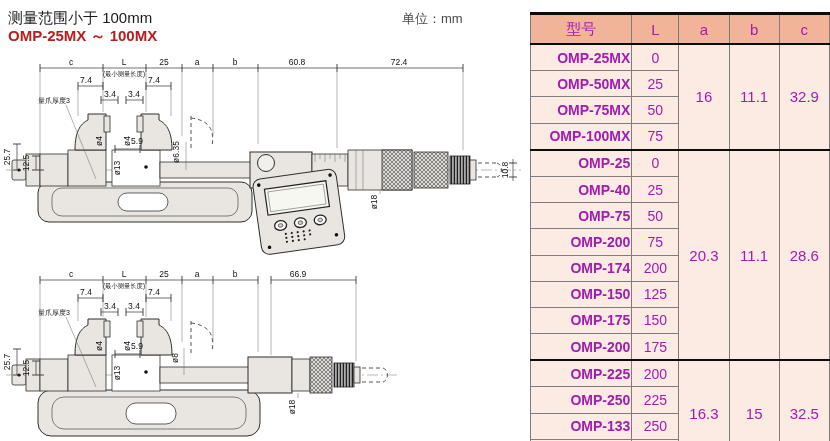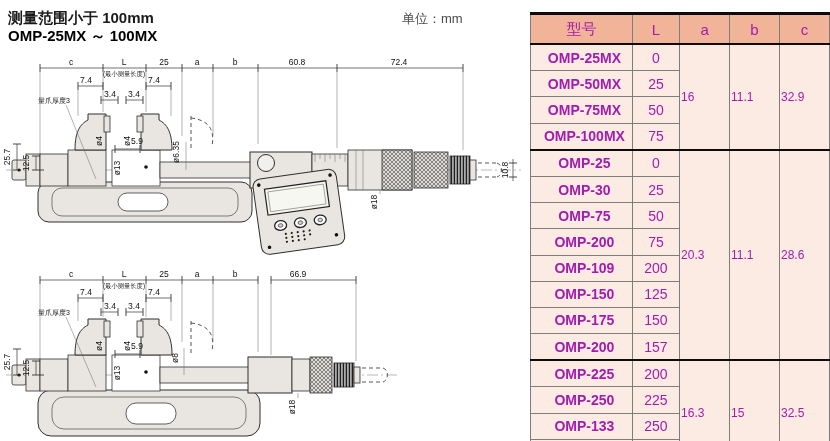--- a/index.html
+++ b/index.html
@@ -1,19 +1,19 @@
 <!DOCTYPE html>
 <html><head>
 <meta charset="utf-8">
 <style>
   html,body{margin:0;padding:0;background:#fff;}
   #stage{position:relative;width:830px;height:441px;background:#fff;overflow:hidden;
          font-family:"Liberation Sans","DejaVu Sans",sans-serif;}
-  .sec-title{position:absolute;left:8px;font-weight:bold;font-size:15px;color:#1a1a1a;line-height:19px;white-space:nowrap;}
-  .sec-sub{position:absolute;left:8px;font-weight:bold;font-size:15px;color:#000000;white-space:nowrap;}
+  .sec-title{position:absolute;left:8px;font-weight:normal;font-size:15px;color:#1a1a1a;line-height:19px;white-space:nowrap;}
+  .sec-sub{position:absolute;left:8px;font-weight:bold;font-size:15px;color:#b91c1c;white-space:nowrap;}
   .unit{position:absolute;left:402px;top:10px;font-size:13px;color:#4a4a4a;}
   svg{position:absolute;left:0;}
   
   .body{fill:#e9e6e2;stroke:#2f2f2f;stroke-width:1;}
   .bodyl{fill:#e9e6e2;stroke:#2f2f2f;stroke-width:.8;}
   .hole{fill:#ffffff;stroke:#3a3a3a;stroke-width:.8;}
   .inset{fill:none;stroke:#4a4a4a;stroke-width:.7;}
   .dim{stroke:#333;stroke-width:.7;fill:none;}
   .ext{stroke:#666;stroke-width:.5;fill:none;}
   .tick{stroke:#333;stroke-width:.9;}
@@ -22,23 +22,23 @@
   .dtxt{font-size:8.5px;fill:#111;text-anchor:middle;}
   .dtxtc{font-size:7px;fill:#111;text-anchor:start;}
   .dtxtt{font-size:6.3px;fill:#111;text-anchor:middle;}
   .lcd{fill:#f7f7f2;stroke:#222;stroke-width:1.2;}
   
   #spec{position:absolute;left:530px;top:12px;width:300px;border-collapse:collapse;
         border-top:3px solid #0c0c0c;border-bottom:3px solid #0c0c0c;}
   #spec th,#spec td{border:1px solid #7d7d7d;font-size:14px;color:#a21caf;}
   #spec th{background:#f1b499;font-weight:normal;font-size:15px;height:26px;}
   #spec td{background:#fbebe3;height:23.2px;}
-  #spec td.model{font-weight:bold;text-align:center;padding-left:7px;width:97px;}
+  #spec td.model{font-weight:bold;text-align:right;padding-left:7px;width:97px;}
   #spec td.num{text-align:center;width:46px;}
-  #spec td.grp{width:49px;font-size:12px;}
+  #spec td.grp{text-align:center;width:49px;font-size:15px;}
   #spec tr.tt td{border-top:2.5px solid #0c0c0c;}
   #spec thead th{border-bottom:2.5px solid #0c0c0c;}
 </style>
 </head>
 <body>
 
 <div id="stage">
 
   <div class="sec-title" style="top:8px">测量范围小于 100mm</div>
   <div class="sec-sub" style="top:27px">OMP-25MX ～ 100MX</div>
@@ -317,46 +317,46 @@
         <td class="num">75</td>
       </tr>
       <tr class="tt">
         <td class="model">OMP-25</td>
         <td class="num">0</td>
         <td class="grp" rowspan="8">20.3</td>
         <td class="grp" rowspan="8">11.1</td>
         <td class="grp" rowspan="8">28.6</td>
       </tr>
       <tr>
-        <td class="model">OMP-30</td>
+        <td class="model">OMP-40</td>
         <td class="num">25</td>
       </tr>
       <tr>
         <td class="model">OMP-75</td>
         <td class="num">50</td>
       </tr>
       <tr>
         <td class="model">OMP-200</td>
         <td class="num">75</td>
       </tr>
       <tr>
-        <td class="model">OMP-109</td>
+        <td class="model">OMP-174</td>
         <td class="num">200</td>
       </tr>
       <tr>
         <td class="model">OMP-150</td>
         <td class="num">125</td>
       </tr>
       <tr>
         <td class="model">OMP-175</td>
         <td class="num">150</td>
       </tr>
       <tr>
         <td class="model">OMP-200</td>
-        <td class="num">157</td>
+        <td class="num">175</td>
       </tr>
       <tr class="tt">
         <td class="model">OMP-225</td>
         <td class="num">200</td>
         <td class="grp" rowspan="4">16.3</td>
         <td class="grp" rowspan="4">15</td>
         <td class="grp" rowspan="4">32.5</td>
       </tr>
       <tr>
         <td class="model">OMP-250</td>

